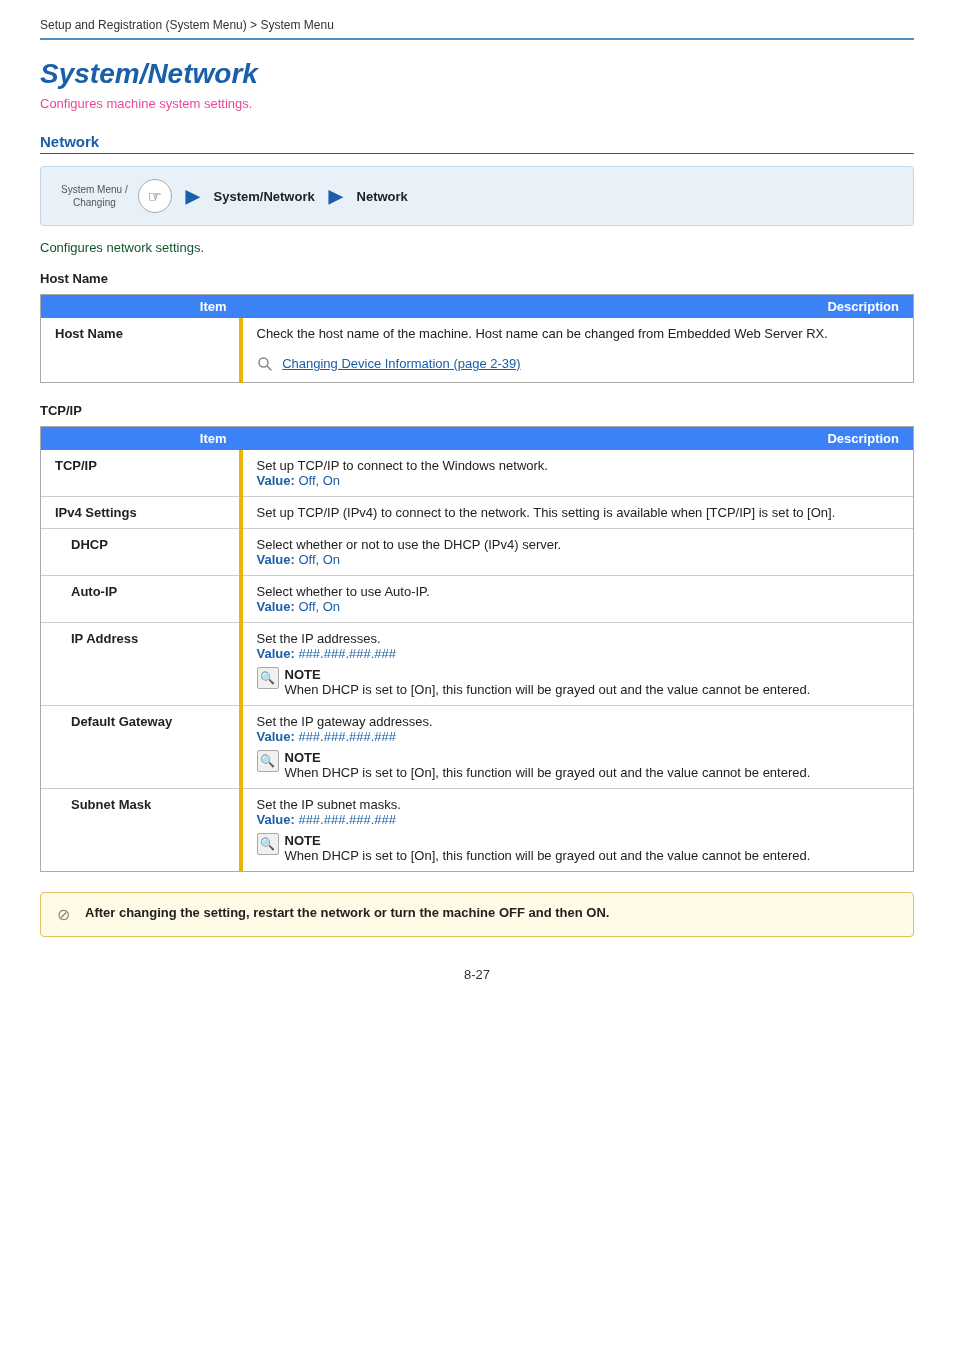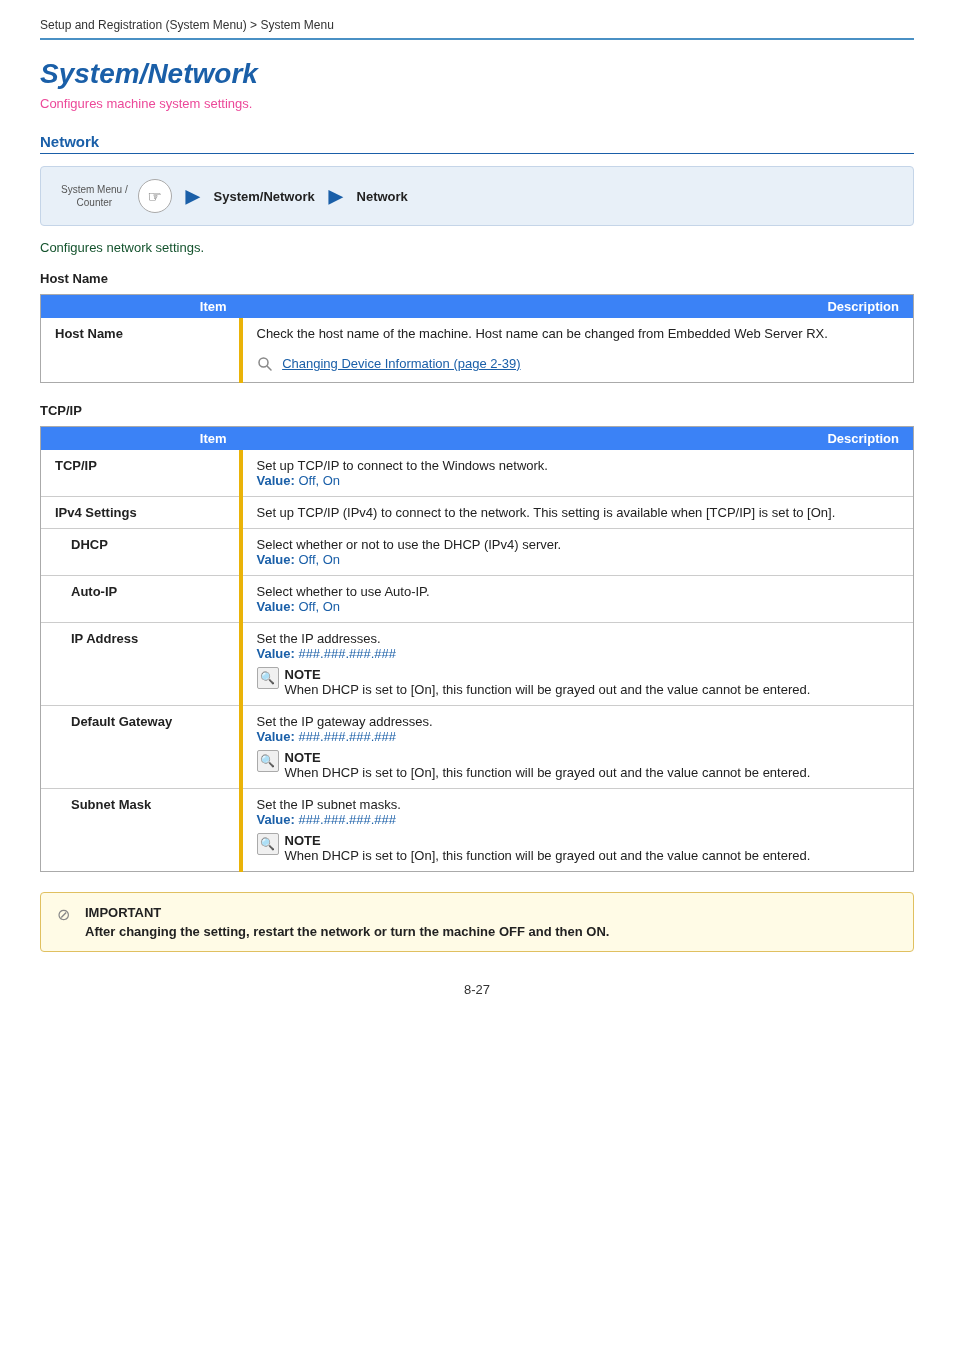--- a/index.html
+++ b/index.html
@@ -270,21 +270,21 @@
   </div>
 
   <div class="page-title">System/Network</div>
   <div class="page-subtitle">Configures machine system settings.</div>
 
   <div class="section-heading">Network</div>
 
   <div class="nav-box">
     <div class="nav-box-left">
       <span>System Menu /</span>
-      <span>Counter</span>
+      <span>Changing</span>
     </div>
     <div class="nav-icon">
       ☞
     </div>
     <span class="arrow-right">▶</span>
     <span class="nav-label">System/Network</span>
     <span class="arrow-right">▶</span>
     <span class="nav-label">Network</span>
   </div>
 
@@ -402,20 +402,19 @@
             </div>
           </div>
         </td>
       </tr>
     </tbody>
   </table>
 
   <div class="important-box">
     <span class="important-icon">⊘</span>
     <div class="important-text-block">
-      <div class="important-heading">IMPORTANT</div>
       <div class="important-body">After changing the setting, restart the network or turn the machine OFF and then ON.</div>
     </div>
   </div>
 
   <div class="page-number">8-27</div>
 
 </div>
 
 </body></html>

